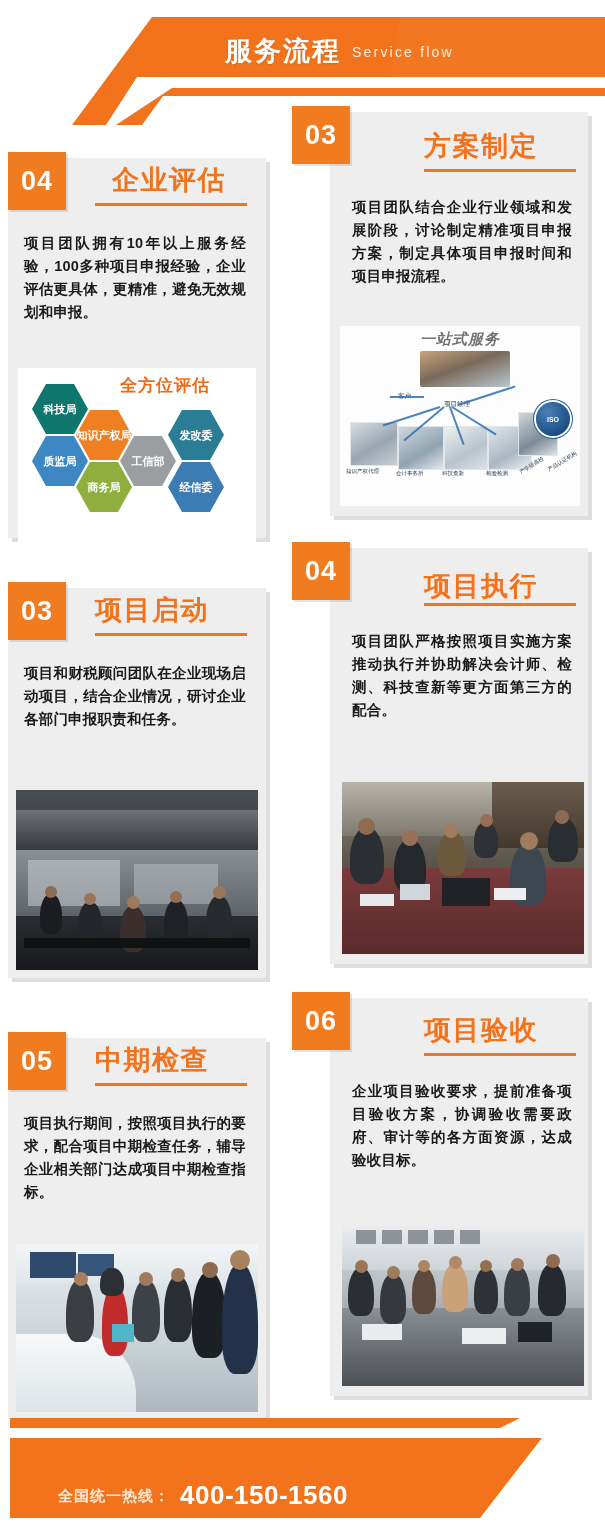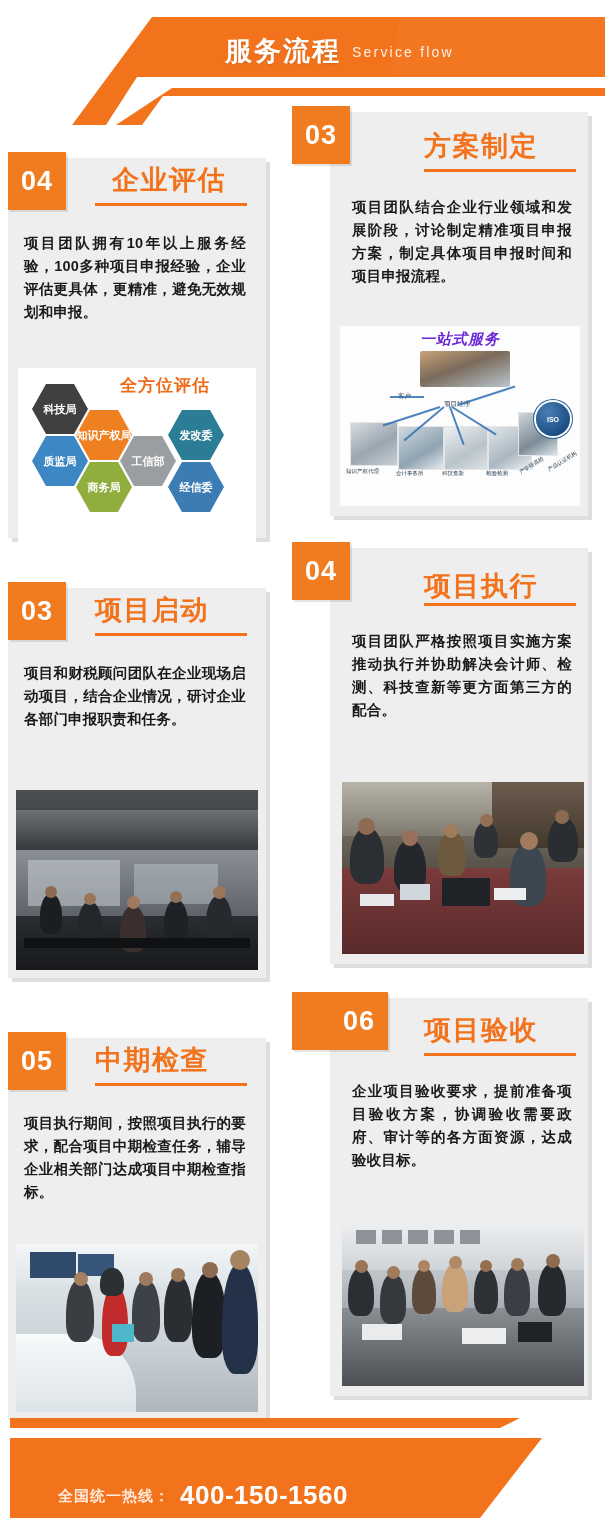--- a/index.html
+++ b/index.html
@@ -52,21 +52,21 @@
     clip-path:polygon(25% 0%,75% 0%,100% 50%,75% 100%,25% 100%,0% 50%);
     color:#fff;font-size:11px;font-weight:bold;
     display:flex;align-items:center;justify-content:center;text-align:center;
     line-height:12px;
   }
 
   
   .onestop{position:absolute;background:#fdfdfd;overflow:hidden;}
   .os-title{
     position:absolute;left:50%;transform:translateX(-50%);top:4px;
-    font-size:15px;font-weight:bold;color:#6d28d9;font-style:italic;
+    font-size:15px;font-weight:bold;color:#737373;font-style:italic;
     letter-spacing:1px;white-space:nowrap;
   }
   .os-hero{position:absolute;left:80px;top:25px;width:90px;height:36px;
     background:linear-gradient(160deg,#c9a27a,#7a6a5a 45%,#b8c6cf);border-radius:2px;}
   .os-node{position:absolute;font-size:6.5px;color:#2a3b52;white-space:nowrap;}
   .os-thumb{position:absolute;height:42px;border:1px solid #e3e6e8;}
   .os-cap{position:absolute;font-size:5.5px;color:#2a3b52;white-space:nowrap;}
   .os-seal{
     position:absolute;width:34px;height:34px;border-radius:50%;
     background:radial-gradient(circle at 35% 30%,#4a7fb5,#1c4f84 70%,#12395f);
@@ -111,21 +111,21 @@
   </div>
 
   <div class="card" style="left:8px;top:158px;width:258px;height:380px;"></div>
   <div class="badge" style="left:8px;top:152px;">04</div>
   <div class="card-title" style="left:112px;top:162px;">企业评估</div>
   <div class="title-rule" style="left:95px;top:203px;width:152px;"></div>
   <div class="card-body" style="left:24px;top:232px;width:222px;">项目团队拥有10年以上服务经验，100多种项目申报经验，企业评估更具体，更精准，避免无效规划和申报。</div>
 
   <div class="hexwrap" style="left:18px;top:368px;width:238px;height:182px;">
     <div class="hextitle" style="left:102px;top:6px;">全方位评估</div>
-    <div class="hex" style="left:14px;top:16px;background:#404040;">
+    <div class="hex" style="left:14px;top:16px;background:#0f766e;">
         <span>科技局</span>
       </div>
     <div class="hex" style="left:58px;top:42px;background:#ef8022;">
         <span>知识产权局</span>
       </div>
     <div class="hex" style="left:14px;top:68px;background:#3d87c4;">
         <span>质监局</span>
       </div>
     <div class="hex" style="left:58px;top:94px;background:#8fae3e;">
         <span>商务局</span>
@@ -255,21 +255,21 @@
       <div class="head" style="left:155px;top:24px;width:14px;height:14px;background:#9a7658;"></div>
       <div class="pers" style="left:176px;top:28px;width:34px;height:86px;background:#1c1f23;"></div>
       <div class="head" style="left:186px;top:18px;width:16px;height:16px;background:#8e6b50;"></div>
       <div class="pers" style="left:206px;top:20px;width:36px;height:110px;background:#233248;"></div>
       <div class="head" style="left:214px;top:6px;width:20px;height:20px;background:#a7825f;"></div>
       <div class="tbl" style="left:96px;top:80px;width:22px;height:18px;background:#4db6c9;"></div>
     </div>
   </div>
 
   <div class="card" style="left:330px;top:998px;width:258px;height:398px;"></div>
-  <div class="badge" style="left:292px;top:992px;padding-left:38px;">06</div>
+  <div class="badge" style="left:292px;top:992px;">06</div>
   <div class="card-title" style="left:424px;top:1012px;">项目验收</div>
   <div class="title-rule" style="left:424px;top:1053px;width:152px;"></div>
   <div class="card-body" style="left:352px;top:1080px;width:220px;">企业项目验收要求，提前准备项目验收方案，协调验收需要政府、审计等的各方面资源，达成验收目标。</div>
 
   <div class="photo" style="left:342px;top:1224px;width:242px;height:162px;background:linear-gradient(180deg,#dfe2e5 0%,#b5bbc0 40%,#6e7479 100%);">
     <div class="sc">
       <div class="tbl" style="left:0;top:0;width:242px;height:46px;background:linear-gradient(180deg,#eceef0,#cfd4d8);"></div>
       <div class="tbl" style="left:14px;top:6px;width:20px;height:14px;background:#8d9399;"></div>
       <div class="tbl" style="left:40px;top:6px;width:20px;height:14px;background:#8d9399;"></div>
       <div class="tbl" style="left:66px;top:6px;width:20px;height:14px;background:#8d9399;"></div>

